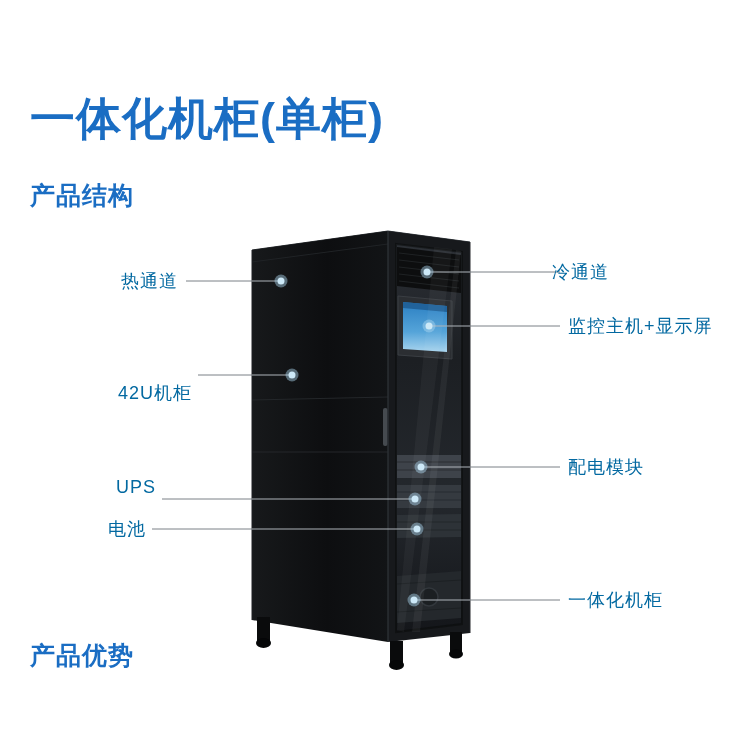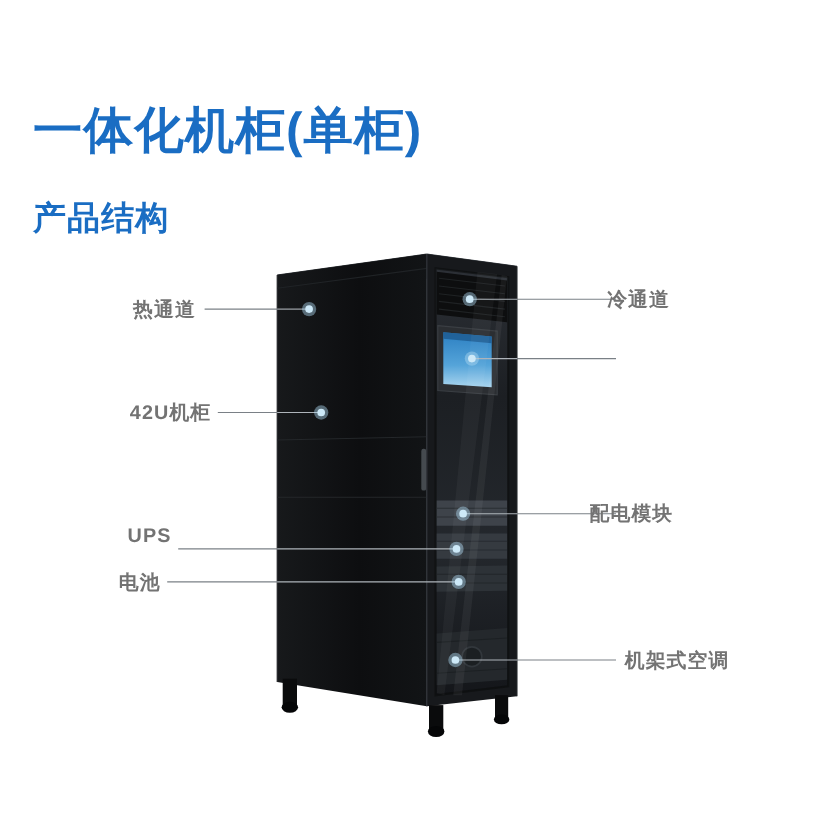--- a/index.html
+++ b/index.html
@@ -8,28 +8,28 @@
     position:relative; width:750px; height:750px; background:#ffffff;
     overflow:hidden; font-family:"Liberation Sans","DejaVu Sans",sans-serif;
   }
   .main-title {
     position:absolute; left:30px; top:94px;
     font-size:45px; font-weight:700; color:#1a6dc3;
     letter-spacing:1px; white-space:nowrap; line-height:1.1;
   }
   .section-title {
     position:absolute; left:30px;
-    font-size:30px; font-weight:700; color:#1a6dc3;
+    font-size:25px; font-weight:700; color:#1a6dc3;
     letter-spacing:1px; white-space:nowrap; line-height:1.1;
   }
   .section-structure { top:182px; }
   .section-advantages { top:642px; }
   .diagram-svg { position:absolute; left:0; top:0; width:750px; height:750px; }
   .callout-label {
-    position:absolute; font-size:18px; font-weight:700; color:#737373;
+    position:absolute; font-size:18px; font-weight:400; color:#0369a1;
     letter-spacing:1px; line-height:18px; white-space:nowrap;
   }
   .callout-label.left { text-align:right; }
 </style>
 </head>
 <body>
 
 <div class="page">
 
   <h1 class="main-title">一体化机柜(单柜)</h1>
@@ -167,22 +167,24 @@
           <circle cx="417" cy="529" r="3.5" fill="#cde9f8"></circle>
       </g>
       <g>
         <circle cx="414" cy="600" r="6.5" fill="#add8f0" opacity="0.45"></circle>
           <circle cx="414" cy="600" r="3.5" fill="#cde9f8"></circle>
       </g>
     </g>
   </svg>
 
   <div class="callout-label left" style="right:572px; top:272px;">热通道</div>
-  <div class="callout-label left" style="right:558px; top:366px;">42U机柜</div>
+  <div class="callout-label left" style="right:558px; top:384px;">42U机柜</div>
   <div class="callout-label left" style="right:594px; top:478px;">UPS</div>
   <div class="callout-label left" style="right:604px; top:520px;">电池</div>
 
   <div class="callout-label" style="left:552px; top:263px;">冷通道</div>
-  <div class="callout-label" style="left:536px; top:458px;">配电模块</div>
-  <div class="callout-label" style="left:568px; top:591px;">机架式空调</div>
+  <div class="callout-label" style="left:568px; top:317px;">监控主机+显示屏</div>
+  <div class="callout-label" style="left:568px; top:458px;">配电模块</div>
+  <div class="callout-label" style="left:568px; top:591px;">一体化机柜</div>
 
+  <h2 class="section-title section-advantages">产品优势</h2>
 
 </div>
 
 </body></html>

